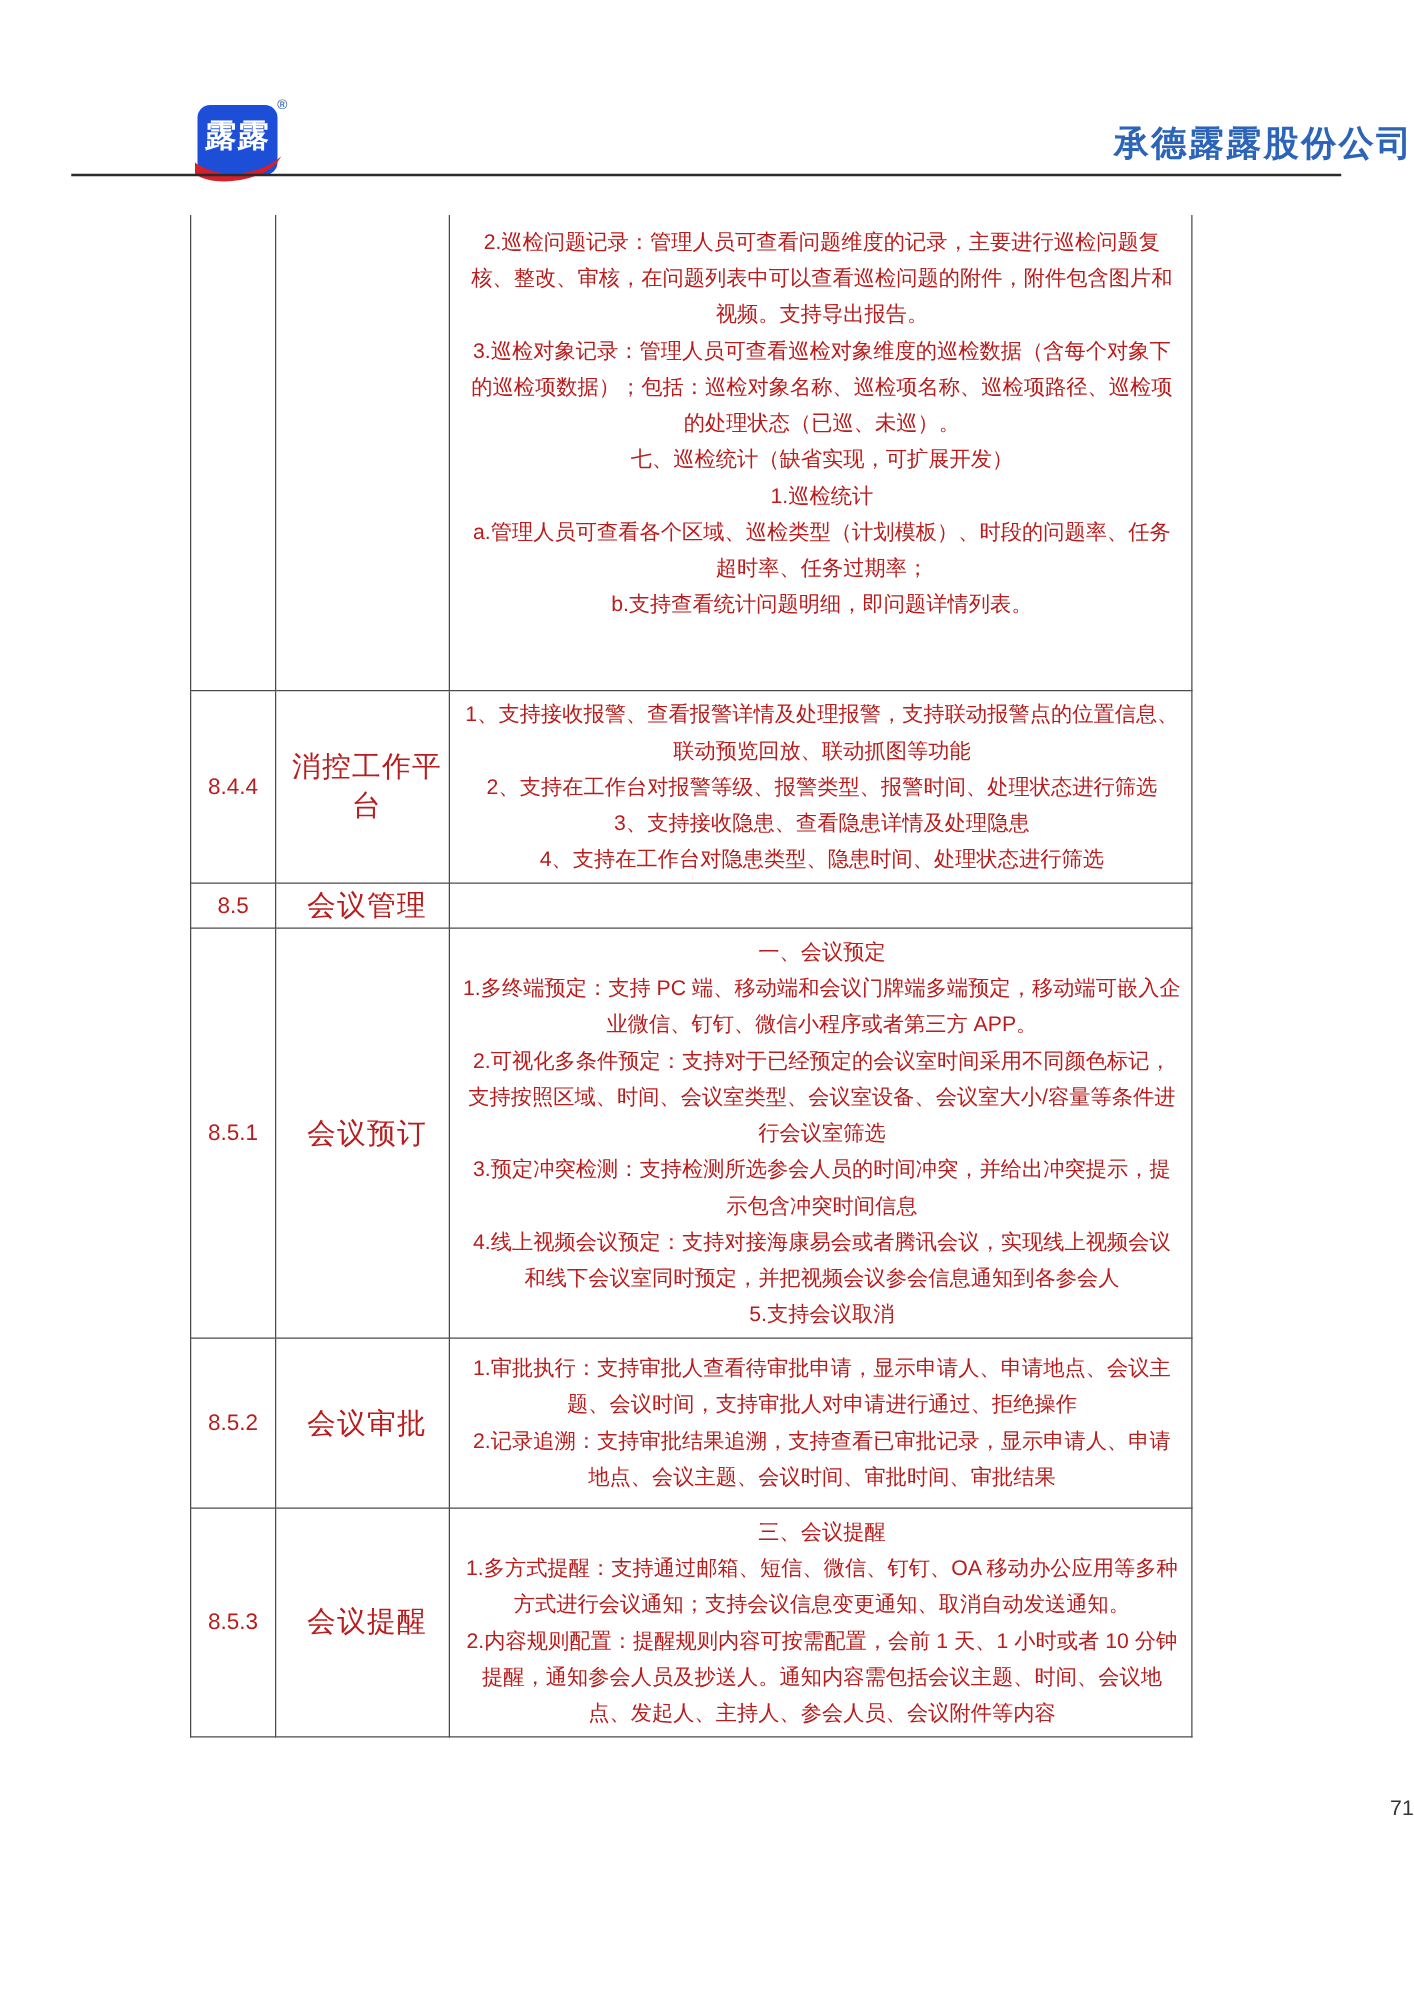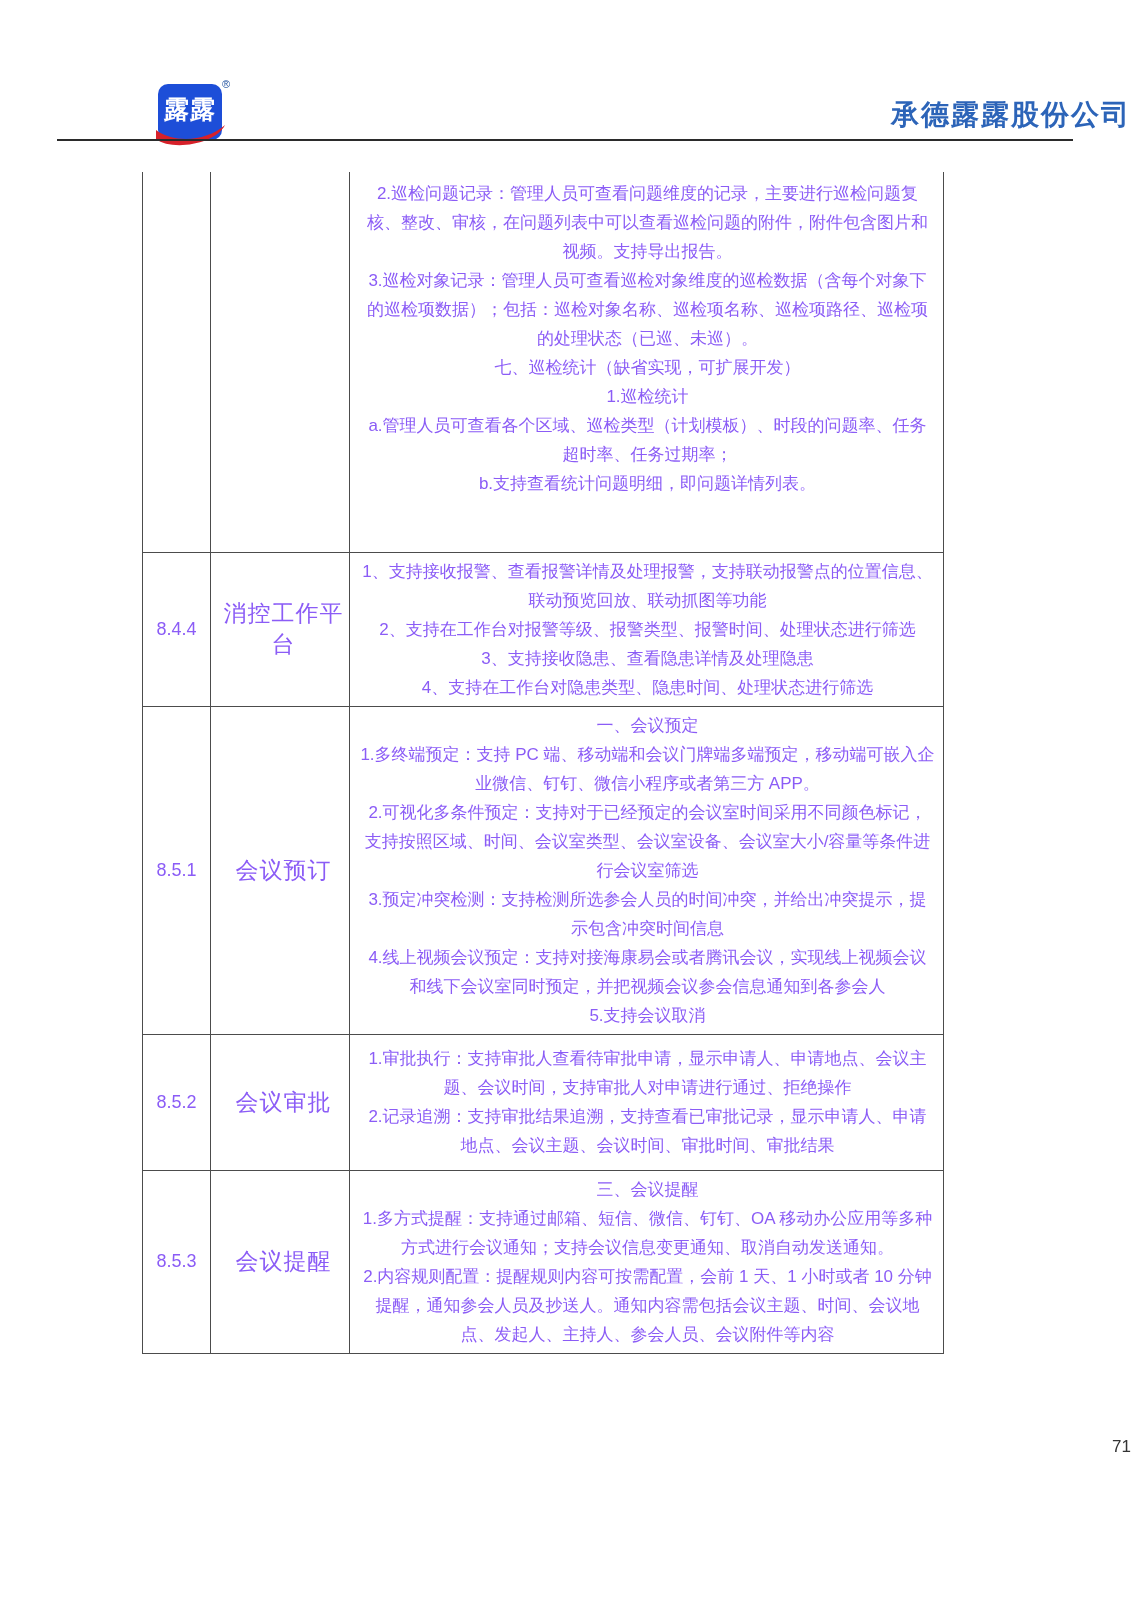--- a/index.html
+++ b/index.html
@@ -71,27 +71,27 @@
     left: 57px;
     width: 1016px;
     top: 139px;
     height: 2px;
     background: #2b2b2b;
   }
 
   
   table.req {
     position: absolute;
-    left: 142px;
+    left: 152px;
     top: 172px;
     border-collapse: collapse;
     table-layout: fixed;
     width: 801px;
     font-size: 17px;
-    color: #8b5cf6;
+    color: #b91c1c;
   }
   table.req td {
     border: 1px solid #4c4c4c;
     overflow: hidden;
     text-align: center;
   }
   table.req tr.first td { border-top: none; }
   td.num {
     text-align: center;
     vertical-align: middle;
@@ -165,20 +165,25 @@
       <tr style="height:144px">
         <td class="num">8.4.4</td>
         <td class="label">消控工作平台</td>
         <td class="content">
             <div class="para">1、支持接收报警、查看报警详情及处理报警，支持联动报警点的位置信息、联动预览回放、联动抓图等功能</div>
             <div class="para">2、支持在工作台对报警等级、报警类型、报警时间、处理状态进行筛选</div>
             <div class="para">3、支持接收隐患、查看隐患详情及处理隐患</div>
             <div class="para">4、支持在工作台对隐患类型、隐患时间、处理状态进行筛选</div>
           </td>
       </tr>
+      <tr style="height:36px">
+        <td class="num">8.5</td>
+        <td class="label">会议管理</td>
+        <td class="content"></td>
+      </tr>
       <tr style="height:310px">
         <td class="num">8.5.1</td>
         <td class="label">会议预订</td>
         <td class="content">
             <div class="para">一、会议预定</div>
             <div class="para">1.多终端预定：支持 PC 端、移动端和会议门牌端多端预定，移动端可嵌入企业微信、钉钉、微信小程序或者第三方 APP。</div>
             <div class="para">2.可视化多条件预定：支持对于已经预定的会议室时间采用不同颜色标记，支持按照区域、时间、会议室类型、会议室设备、会议室大小/容量等条件进行会议室筛选</div>
             <div class="para">3.预定冲突检测：支持检测所选参会人员的时间冲突，并给出冲突提示，提示包含冲突时间信息</div>
             <div class="para">4.线上视频会议预定：支持对接海康易会或者腾讯会议，实现线上视频会议和线下会议室同时预定，并把视频会议参会信息通知到各参会人</div>
             <div class="para">5.支持会议取消</div>

